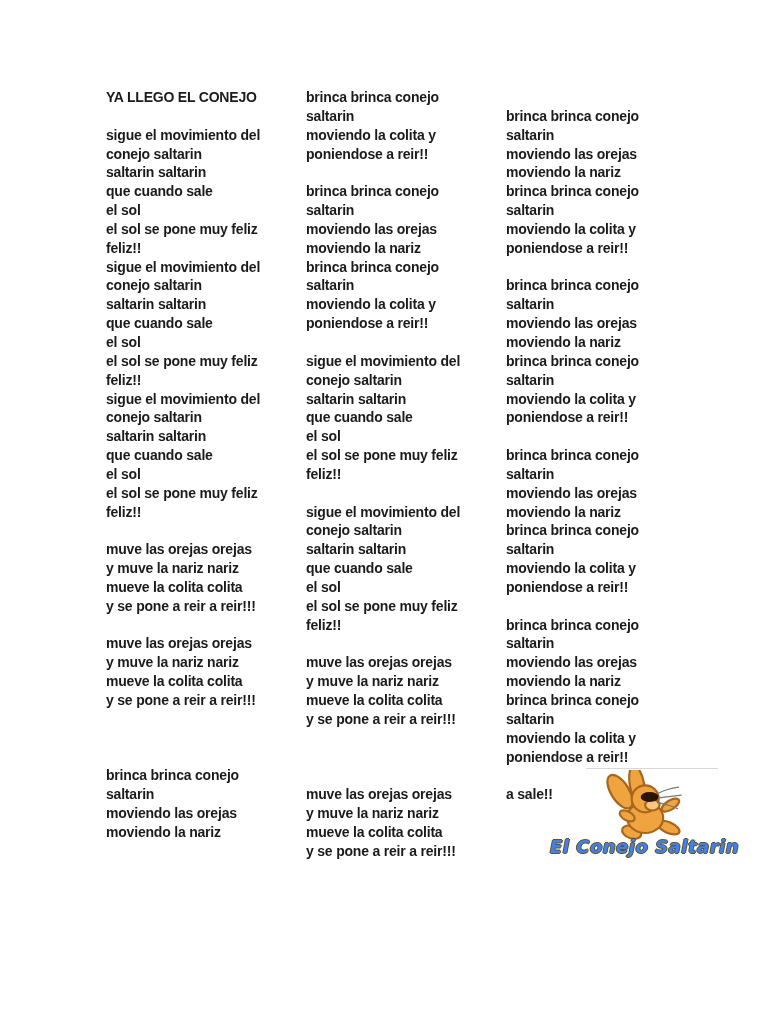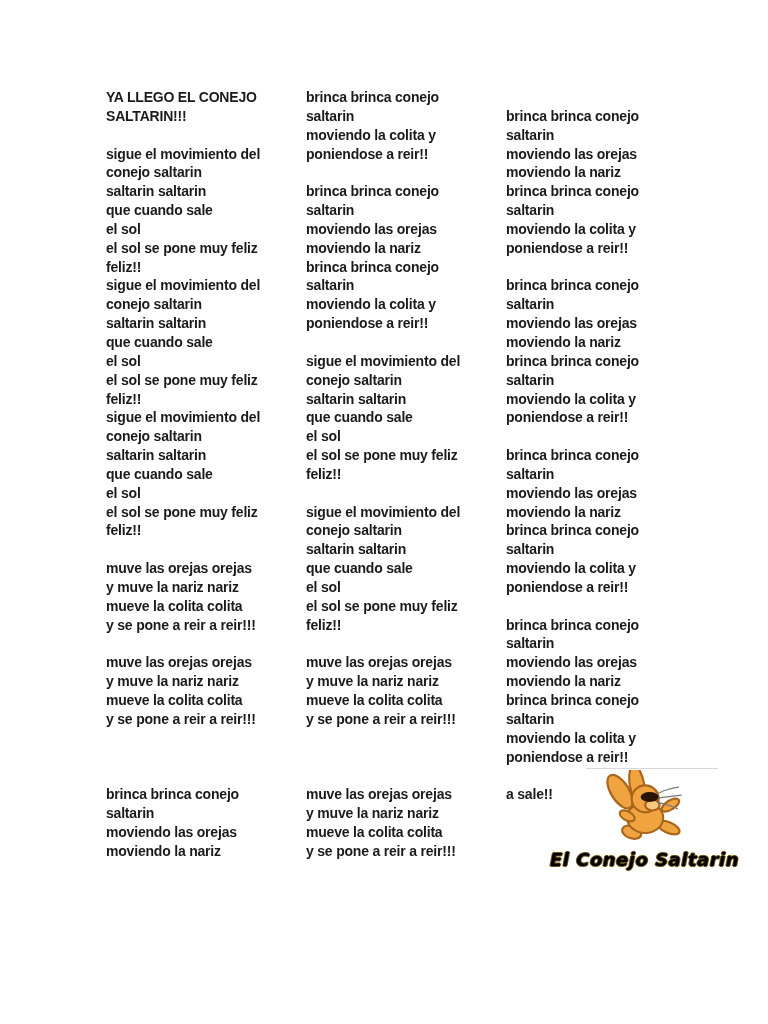--- a/index.html
+++ b/index.html
@@ -33,40 +33,39 @@
     position:absolute; left:550px; top:766px; width:172px; height:100px;
   }
   .img-edge {
     position:absolute; left:36px; top:2px; width:132px; height:1px;
     background:#d8d8d8;
   }
   .rabbit-svg {
     position:absolute; left:38px; top:4px; width:118px; height:72px;
   }
   .caption {
-    position:absolute; left:0px; top:83px; width:172px;
+    position:absolute; left:0px; top:70px; width:172px;
     text-align:right;
     font-family:"DejaVu Sans", sans-serif;
     font-style:italic; font-weight:700; font-size:18px;
     letter-spacing:0.5px;
-    color:#000000;
+    color:#3b82f6;
     text-shadow:
       1px 0 0 #6b5212, -1px 0 0 #6b5212,
       0 1px 0 #6b5212, 0 -1px 0 #6b5212;
     white-space:nowrap;
   }
 </style>
 </head>
 <body>
 
 <div class="page">
 
   <div class="col" id="col-1">
       <div class="line">YA LLEGO EL CONEJO</div>
-      <div class="line">SALTARIN!!!</div>
       <div class="line">&nbsp;</div>
       <div class="line">sigue el movimiento del</div>
       <div class="line">conejo saltarin</div>
       <div class="line">saltarin saltarin</div>
       <div class="line">que cuando sale</div>
       <div class="line">el sol</div>
       <div class="line">el sol se pone muy feliz</div>
       <div class="line">feliz!!</div>
       <div class="line">sigue el movimiento del</div>
       <div class="line">conejo saltarin</div>

